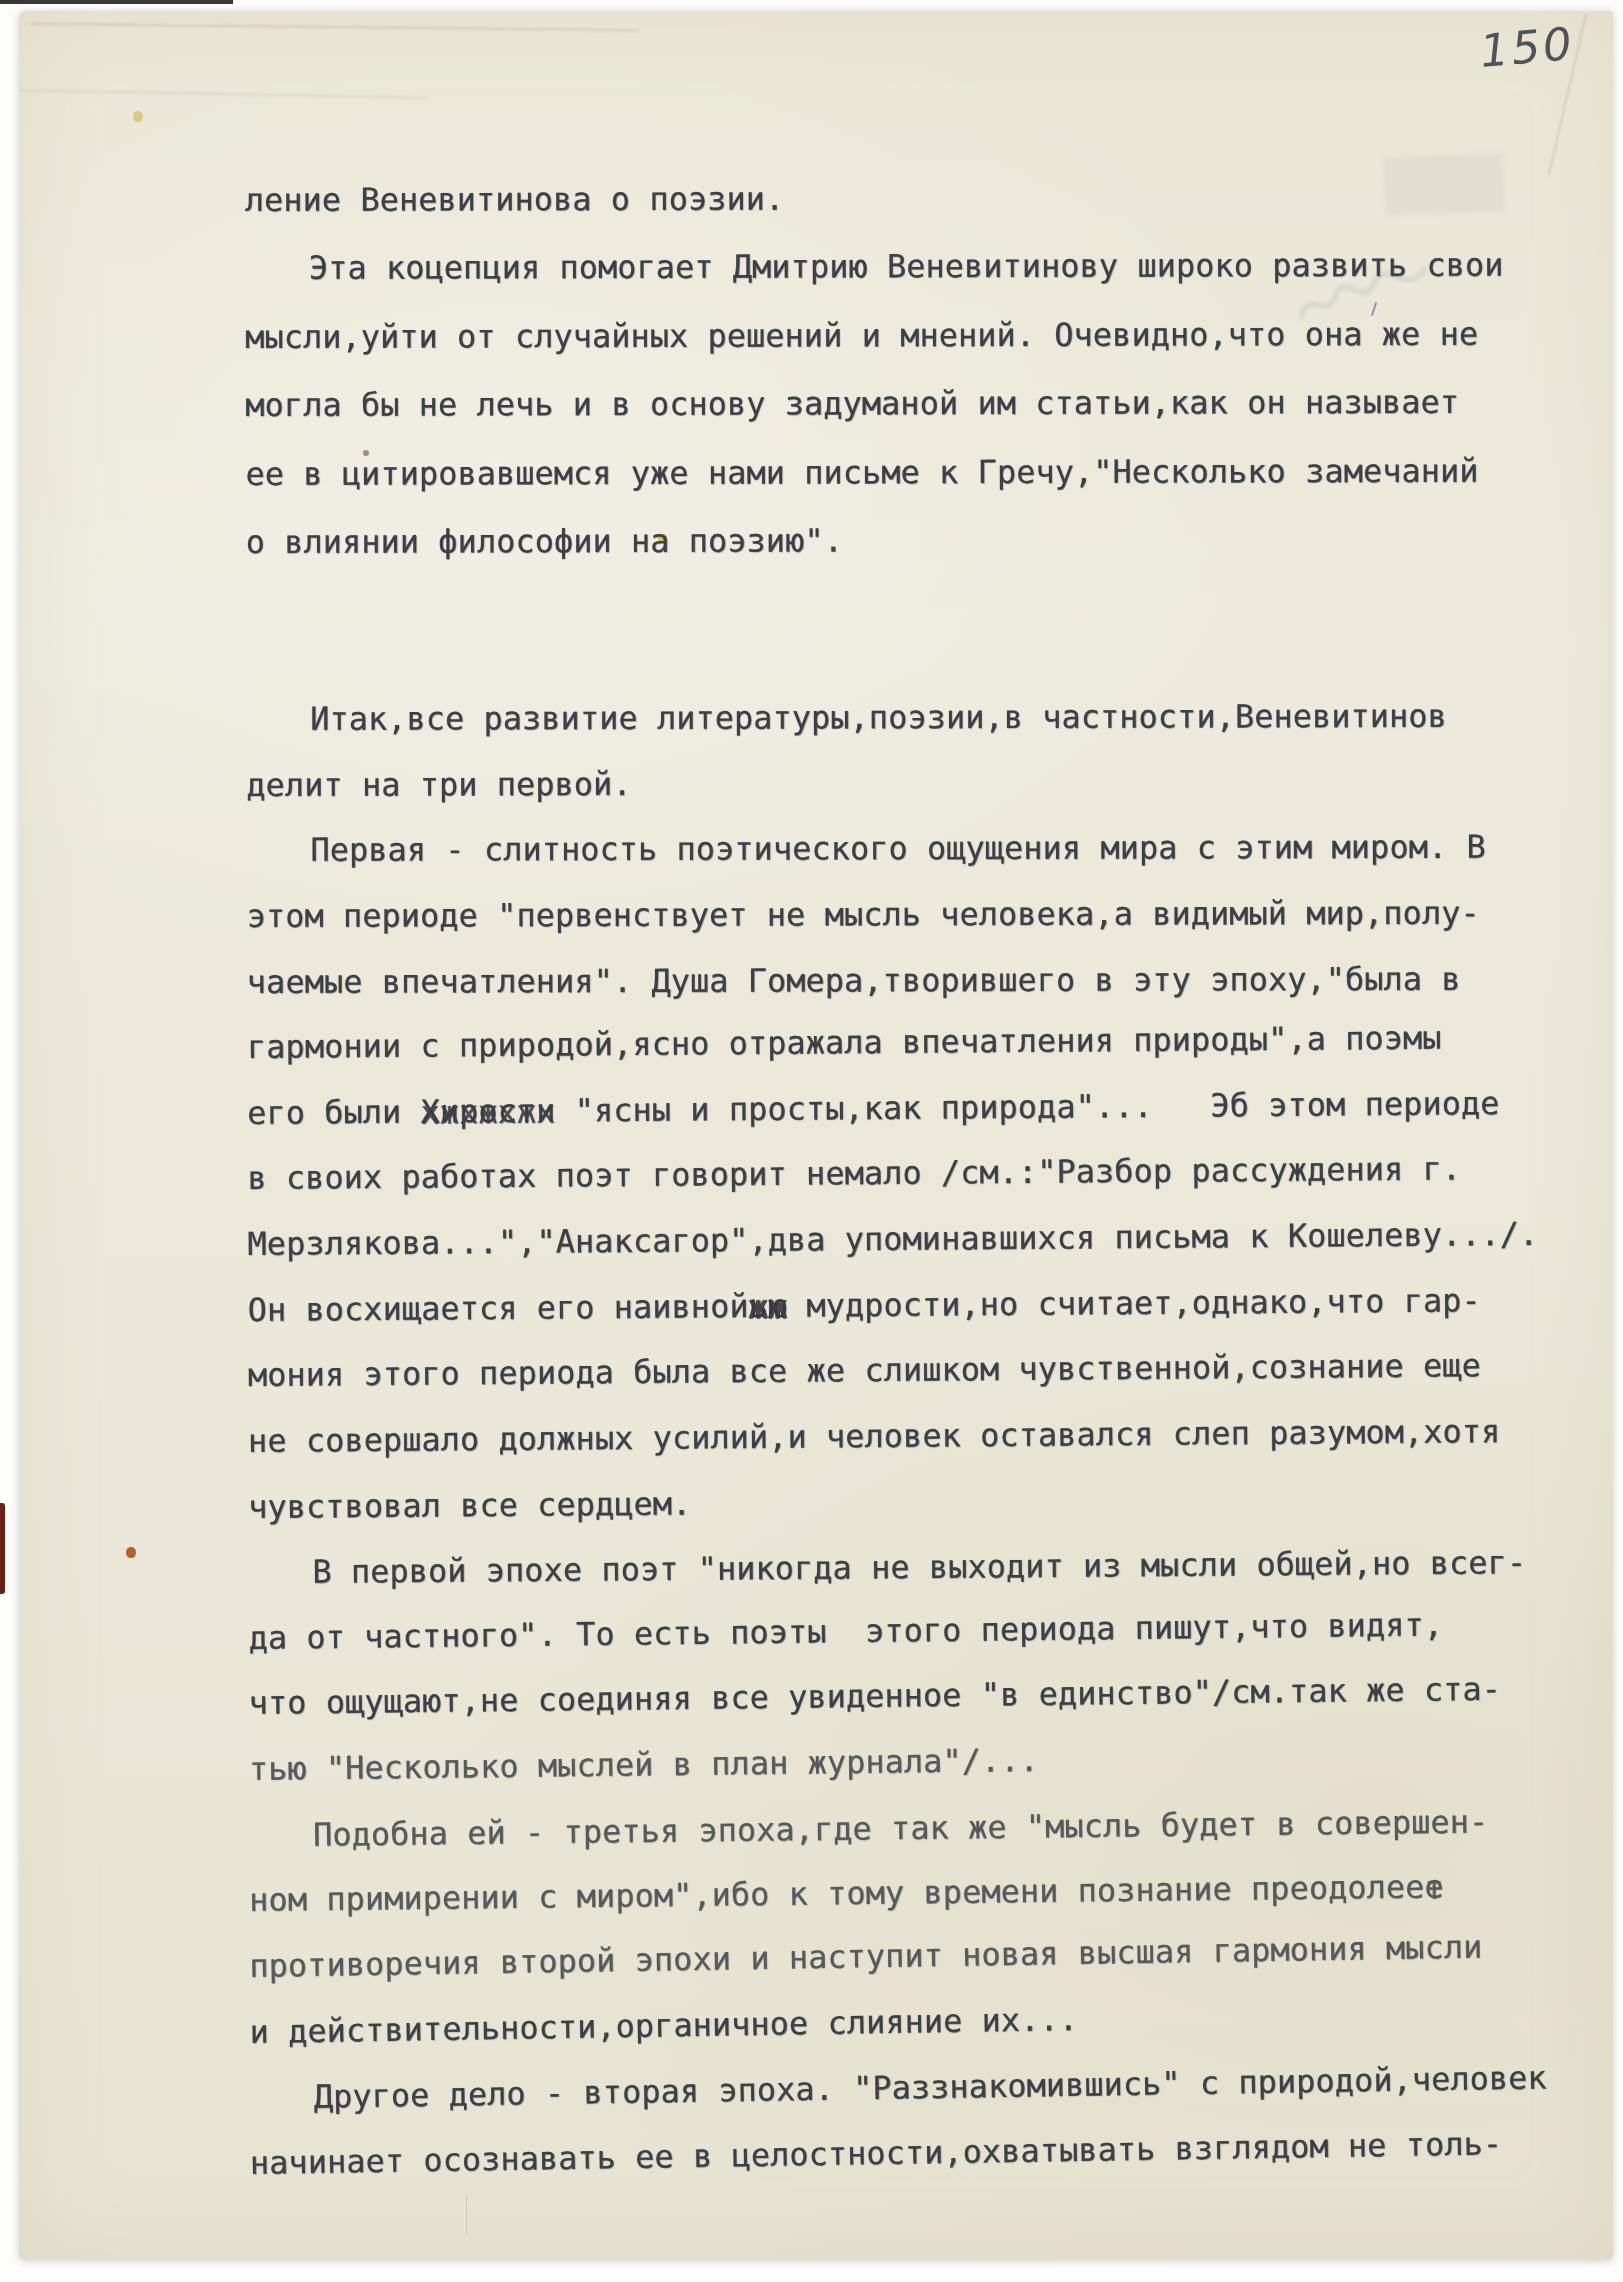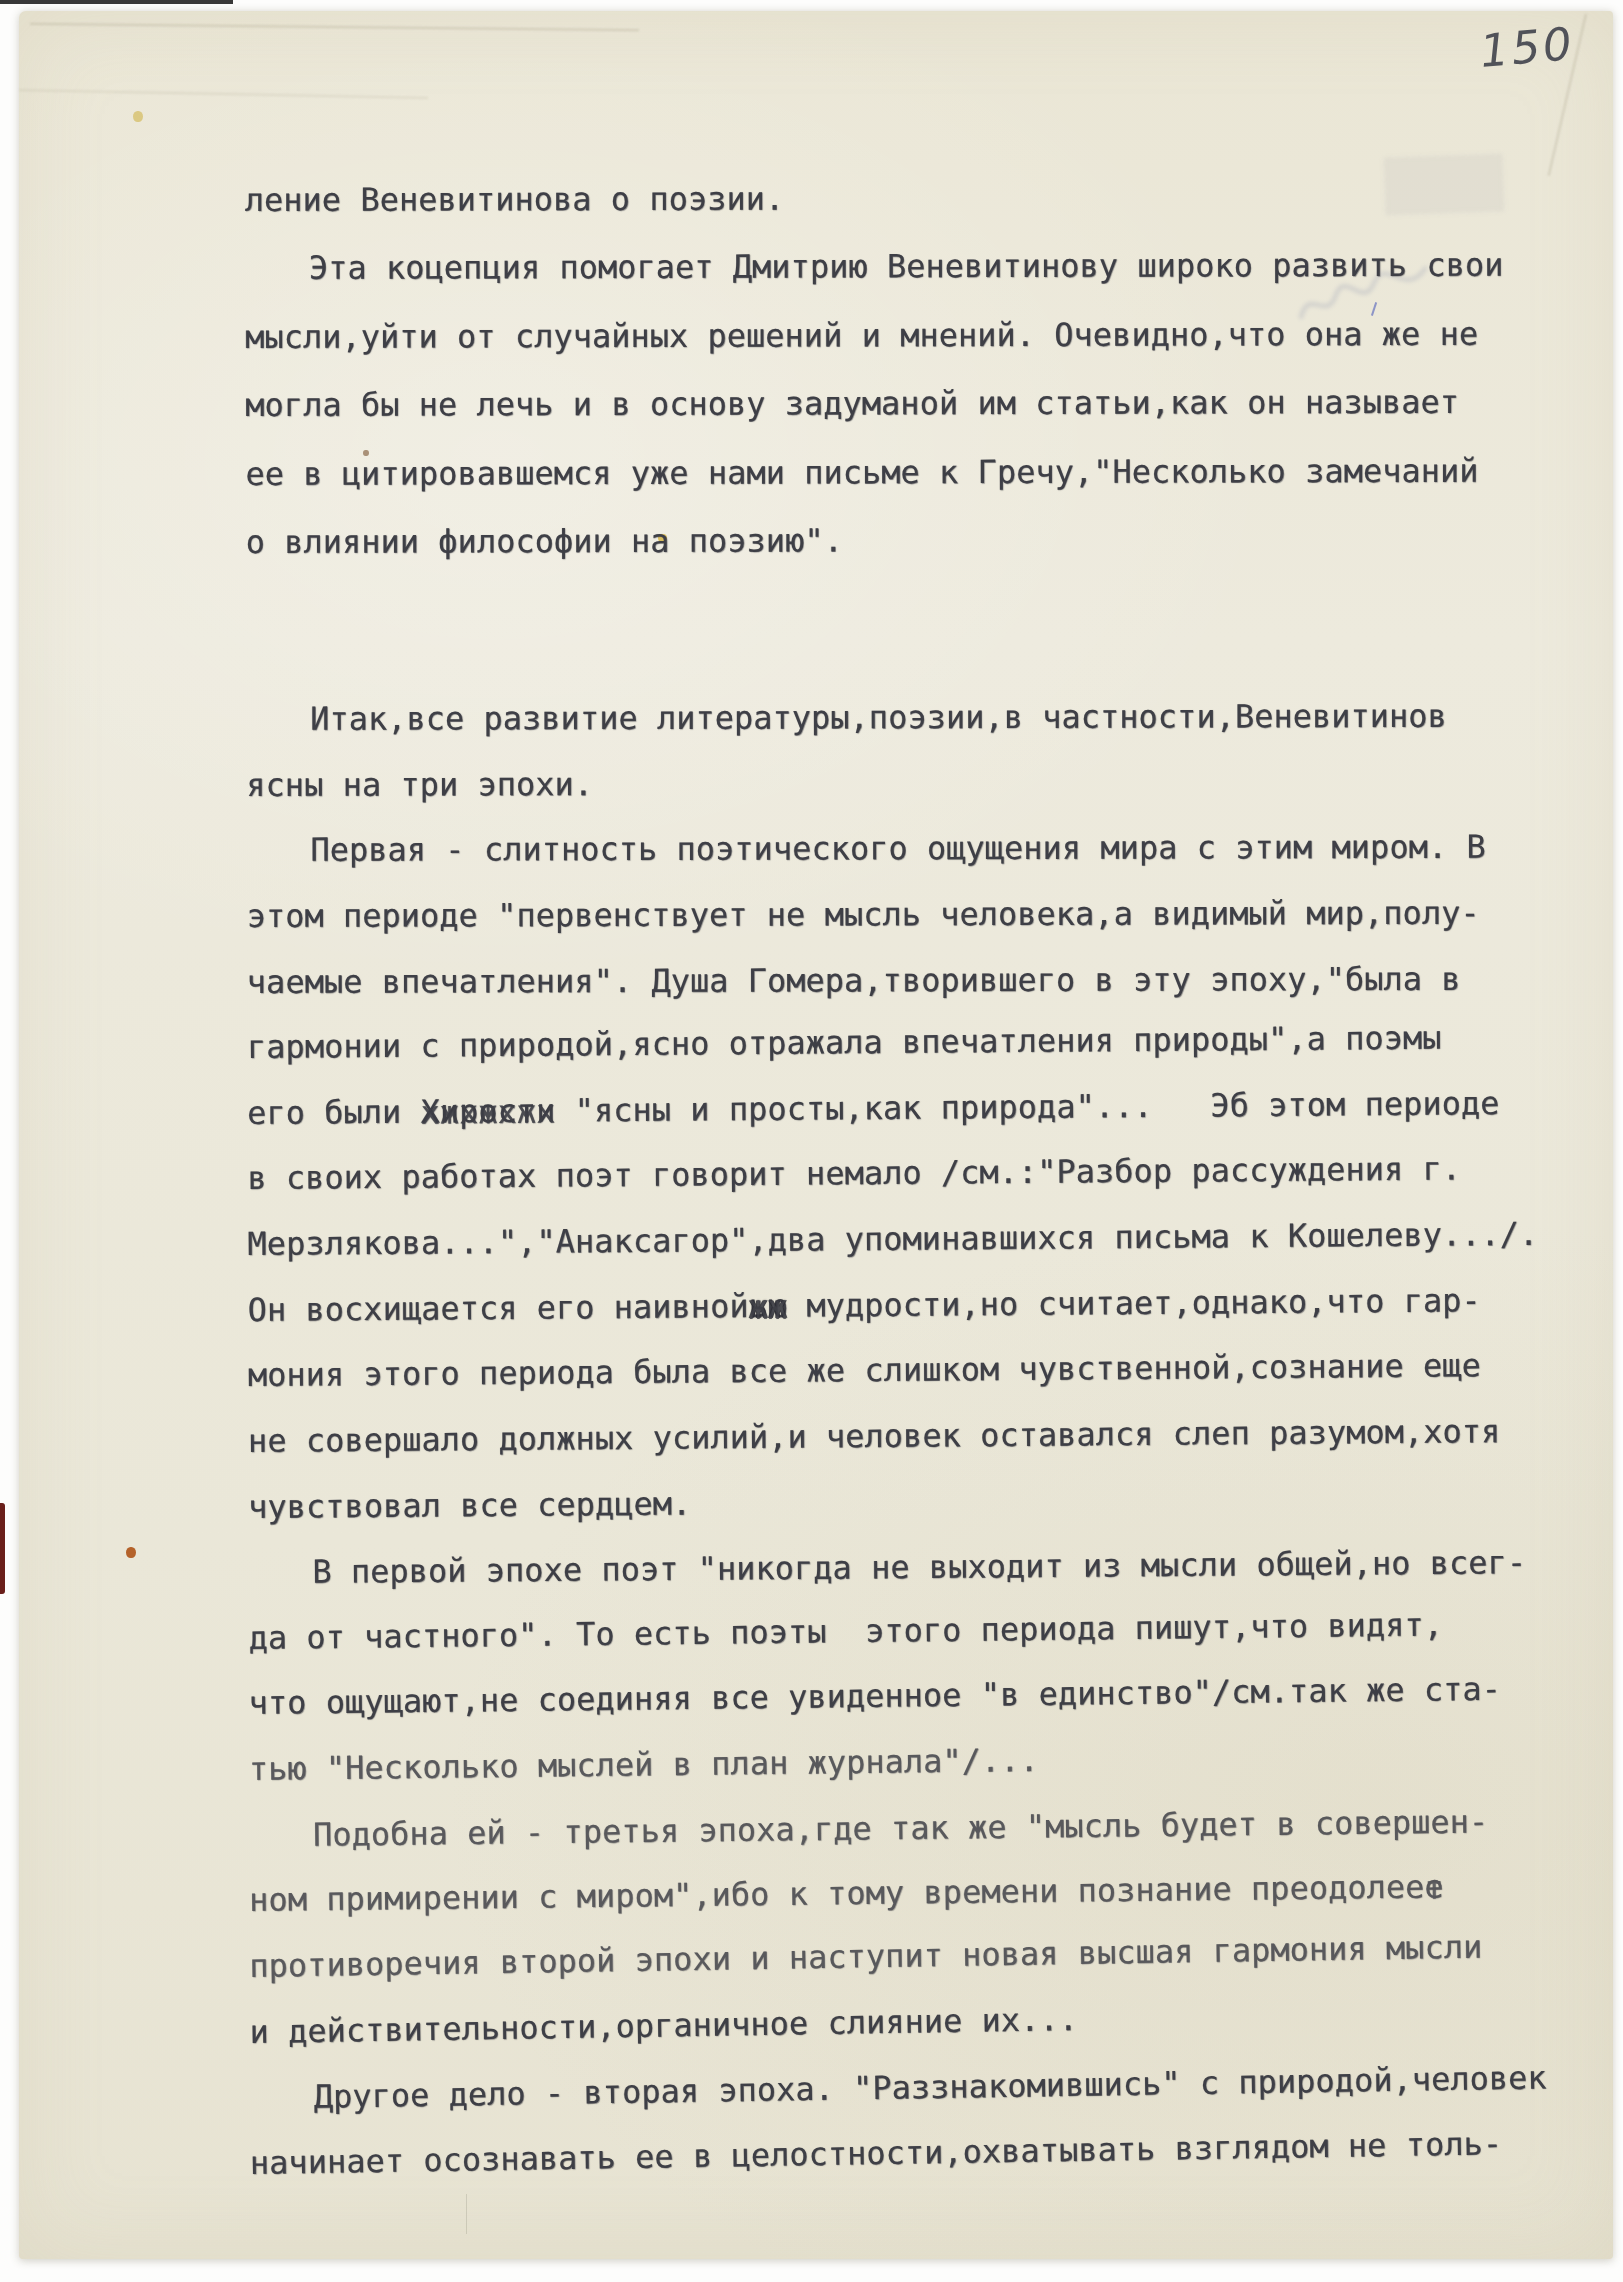--- a/index.html
+++ b/index.html
@@ -87,21 +87,21 @@
   <div class="textlayer">
 
     <div class="line" style="top:181px">ление Веневитинова о поэзии.</div>
     <div class="line ind" style="top:249px">Эта коцепция помогает Дмитрию Веневитинову широко развить свои</div>
     <div class="line" style="top:318px">мысли,уйти от случайных решений и мнений. Очевидно,что она же не</div>
     <div class="line" style="top:386px">могла бы не лечь и в основу задуманой им статьи,как он называет</div>
     <div class="line" style="top:455px">ее в цитировавшемся уже нами письме к Гречу,"Несколько замечаний</div>
     <div class="line" style="top:523px">о влиянии философии на поэзию".</div>
 
     <div class="line ind" style="top:700px">Итак,все развитие литературы,поэзии,в частности,Веневитинов</div>
-    <div class="line" style="top:766px">ясны на три эпохи.</div>
+    <div class="line" style="top:766px">делит на три первой.</div>
     <div class="line ind" style="top:831px">Первая - слитность поэтического ощущения мира с этим миром. В</div>
     <div class="line" style="top:897px">этом периоде "первенствует не мысль человека,а видимый мир,полу-</div>
     <div class="line" style="top:963px">чаемые впечатления". Душа Гомера,творившего в эту эпоху,"была в</div>
     <div class="line t1" style="top:1028px">гармонии с природой,ясно отражала впечатления природы",а поэмы</div>
     <div class="line t1" style="top:1094px"><span>его были </span><span class="ovr"><span class="base">Хирости</span><span class="over">хжхжхжх</span></span><span> "ясны и просты,как природа"...   Эб этом периоде</span></div>
     <div class="line t1" style="top:1159px">в своих работах поэт говорит немало /см.:"Разбор рассуждения г.</div>
     <div class="line t1" style="top:1225px">Мерзлякова...","Анаксагор",два упоминавшихся письма к Кошелеву.../.</div>
     <div class="line t1" style="top:1291px"><span>Он восхищается его наивной</span><span class="ovr heavy"><span class="base">ью</span><span class="over">жж</span></span><span> мудрости,но считает,однако,что гар-</span></div>
     <div class="line t1" style="top:1356px">мония этого периода была все же слишком чувственной,сознание еще</div>
     <div class="line t1" style="top:1422px">не совершало должных усилий,и человек оставался слеп разумом,хотя</div>

